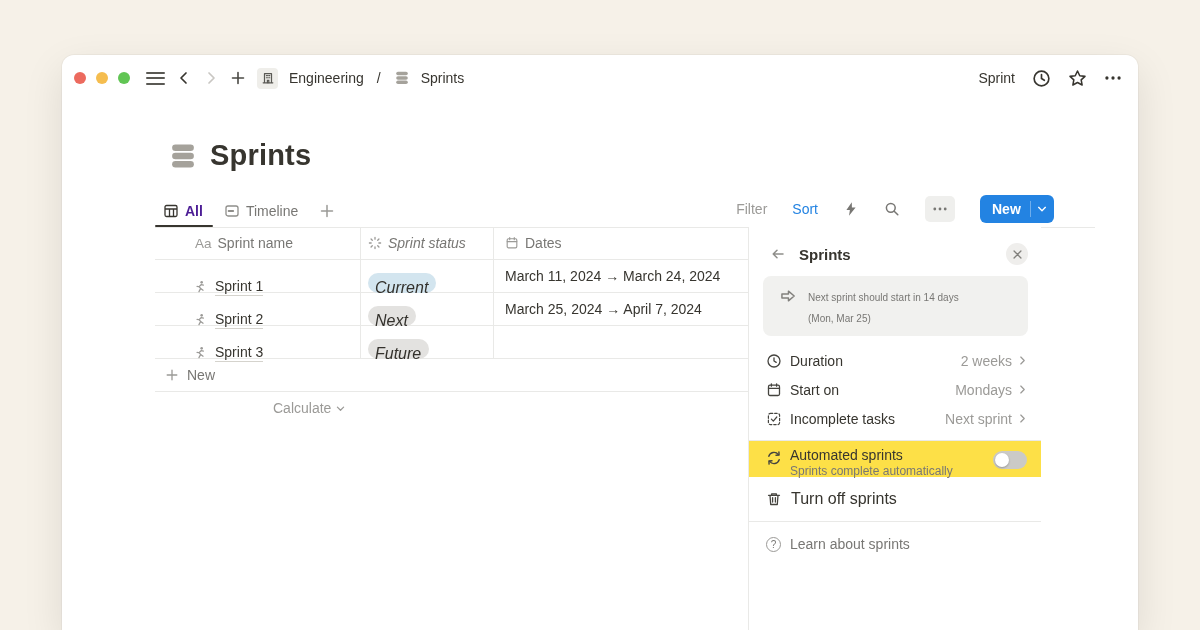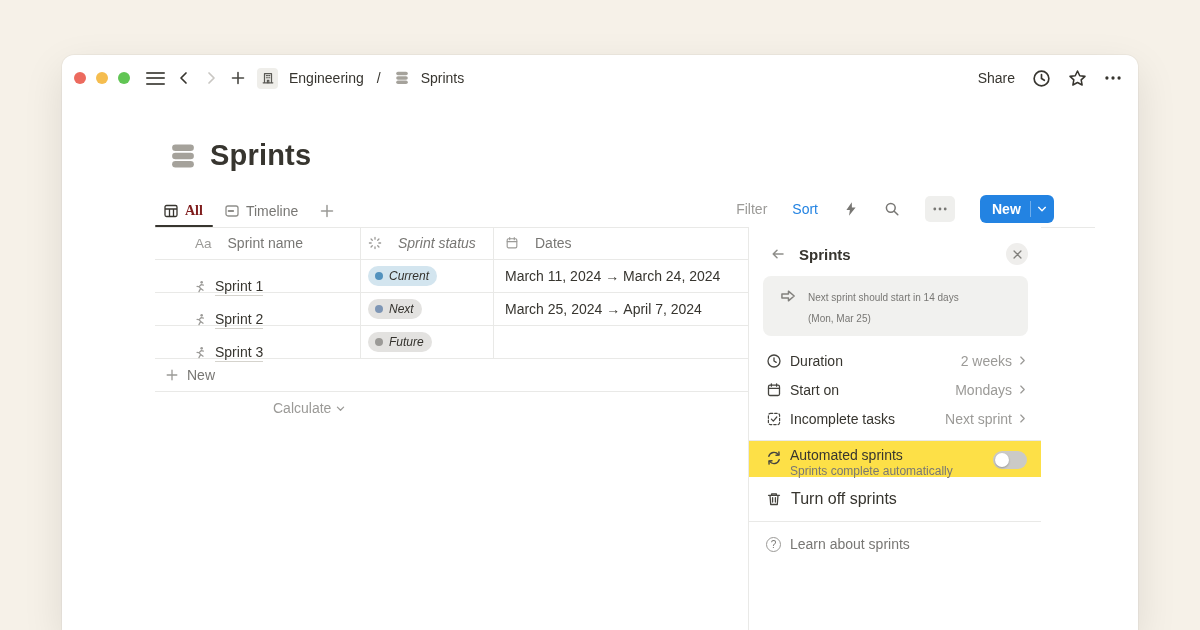--- a/index.html
+++ b/index.html
@@ -30,50 +30,50 @@
   .tb-right { position:absolute; right:16px; top:0; height:46px; display:flex; align-items:center; gap:17px; }
   .share { font-size:14px; color:#37352F; }
 
   
   .page-title { position:absolute; left:106px; top:84px; display:flex; align-items:center; gap:12px; }
   .page-title h1 { font-size:29px; font-weight:700; letter-spacing:.2px; color:#37352F; }
 
   
   .tabs { position:absolute; left:101px; top:141px; height:30px; display:flex; align-items:center; gap:21px; }
   .tab { display:flex; align-items:center; gap:6px; font-size:14px; }
-  .tab.active { color:#7f1d1d; font-weight:600;font-family:Liberation Serif, serif; }
+  .tab.active { color:#4c1d95; font-weight:600; }
   .tab.inactive { color:#787774; font-weight:500; }
   .tab-underline { position:absolute; left:93px; top:170px; width:58px; height:2px; background:#37352F; border-radius:1px; }
   .topline { position:absolute; left:93px; top:172px; width:940px; height:1px; background:#E9E9E7; }
 
   .view-toolbar { position:absolute; top:139px; right:84px; height:30px; display:flex; align-items:center; gap:25px; }
   .vt-text { font-size:14px; }
   .vt-filter { color:#9B9A97; }
   .vt-sort { color:#2383E2; }
   .morebox { width:30px; height:26px; background:#EFEFED; border-radius:5px;
              display:flex; align-items:center; justify-content:center; }
   .newbtn { height:28px; width:74px; background:#2383E2; border-radius:6px; display:flex;
             align-items:center; color:#fff; font-size:14px; font-weight:600; border:none; cursor:pointer; }
   .newbtn .lbl { padding-left:12px; }
   .newbtn .split { width:1px; height:16px; background:rgba(255,255,255,.35); margin-left:9px; }
   .newbtn svg { margin:0 auto; }
 
   
   .table { position:absolute; left:93px; top:172px; width:593px; }
   .trow { display:flex; height:33px; align-items:center; border-bottom:1px solid #E9E9E7; }
   .c1 { width:205px; } .c2 { width:133px;font-style:italic; } .c3 { width:255px; }
-  .hcell { display:flex; align-items:center; gap:16px; color:#787774; font-size:14px; }
+  .hcell { display:flex; align-items:center; gap:6px; color:#787774; font-size:14px; }
   .hcell.c1 { padding-left:40px; } .hcell.c2 { padding-left:8px; } .hcell.c3 { padding-left:12px; }
   .aa { color:#9B9A97; font-size:13.5px; }
   .dcell1 { display:flex; align-items:center; gap:8px; padding-left:38px;margin-top:21px; }
   .dcell2 { padding-left:8px; } .dcell3 { padding-left:12px; font-size:14px; color:#37352F; }
   .sprint-name { font-size:14px; font-weight:500; color:#37352F;
                  border-bottom:1px solid #D5D3CD; padding-bottom:1px; cursor:pointer; }
   .badge { display:inline-flex; align-items:center; gap:6px; height:20px; padding:0 8px 0 7px;
-           border-radius:10px; font-size:12px; color:#33312C; }
+           border-radius:10px; font-size:16px; color:#33312C;flex-direction:column; }
   .badge .bdot { width:8px; height:8px; border-radius:50%; }
   .badge-current { background:#D3E5EF; } .badge-current .bdot { background:#5292BE; }
   .badge-next { background:#E3E2E0; } .badge-next .bdot { background:#7E96B5; }
   .badge-future { background:#E3E2E0; } .badge-future .bdot { background:#9B9A97; }
   .newrow { display:flex; align-items:center; gap:8px; height:33px; padding-left:10px;
             color:#787774; font-size:14px; border-bottom:1px solid #E9E9E7; cursor:pointer; }
   .vline { position:absolute; top:0; width:1px; height:132px; background:#E9E9E7; }
   .vline.v1 { left:205px; } .vline.v2 { left:338px; }
   .calculate { position:absolute; left:118px; top:173px; display:flex; align-items:center; gap:4px;
                color:#9B9A97; font-size:14px; cursor:pointer; }
@@ -154,21 +154,21 @@
         <span class="crumb">Engineering</span>
         <span class="crumb crumb-sep">/</span>
         <svg class="icon16" viewBox="0 0 16 16" fill="#A5A29B">
           <rect x="2.2" y="1.8" width="11.6" height="3.5" rx="1.75"></rect>
           <rect x="2.2" y="6.2" width="11.6" height="3.5" rx="1.75"></rect>
           <rect x="2.2" y="10.6" width="11.6" height="3.5" rx="1.75"></rect>
         </svg>
         <span class="crumb">Sprints</span>
       </div>
       <div class="tb-right">
-        <span class="share">Share</span>
+        <span class="share">Sprint</span>
         <span class="navbtn">
           <svg width="19" height="19" viewBox="0 0 16 16" fill="none" stroke="#37352F" stroke-width="1.4" stroke-linecap="round">
               <circle cx="8" cy="8" r="6.2"></circle>
               <path d="M8 4.6 V8 l2.4 1.5"></path>
             </svg>
         </span>
         <span class="navbtn">
           <svg width="19" height="19" viewBox="0 0 16 16" fill="none" stroke="#37352F" stroke-width="1.3" stroke-linejoin="round">
               <path d="M8 1.7 L9.9 5.7 14.3 6.2 11.1 9.2 11.9 13.5 8 11.4 4.1 13.5 4.9 9.2 1.7 6.2 6.1 5.7 Z"></path>
             </svg>

